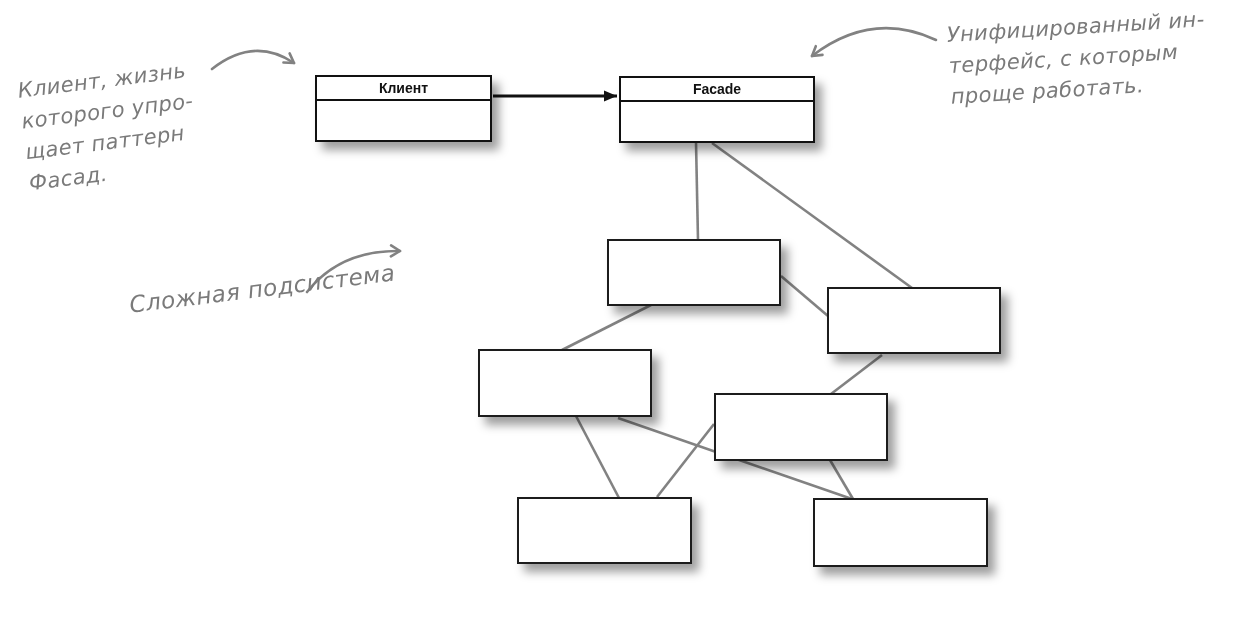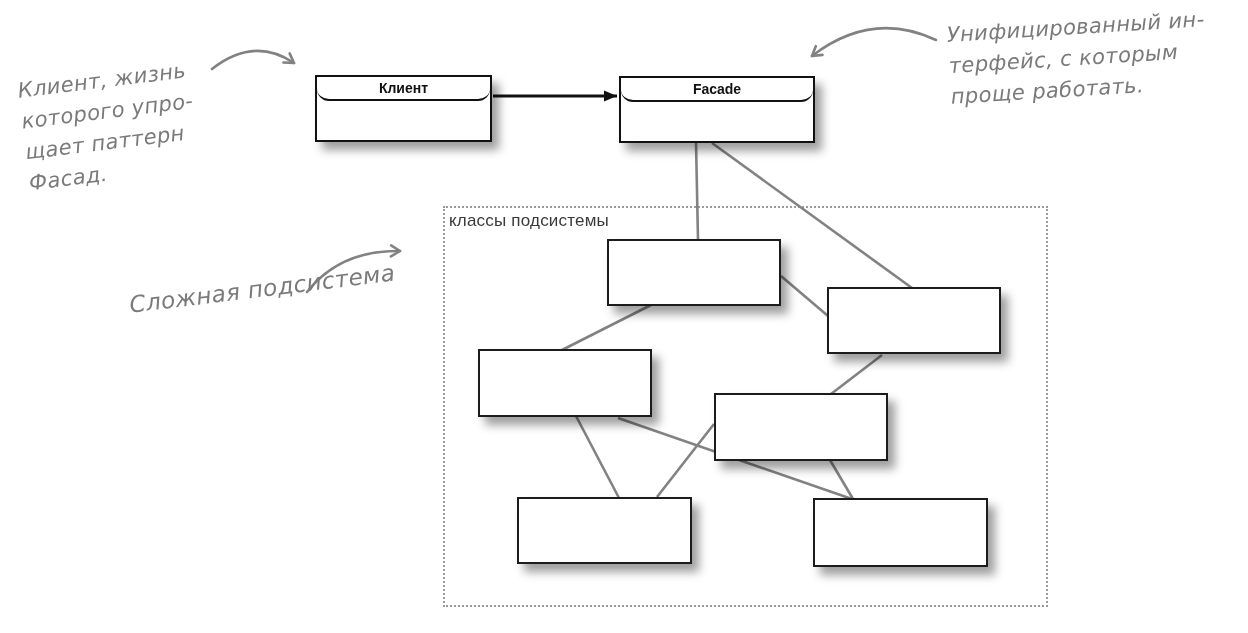--- a/index.html
+++ b/index.html
@@ -48,21 +48,20 @@
     z-index: 2;
   }
   .uml-box .uml-title {
     height: 22px;
     line-height: 22px;
     text-align: center;
     font-weight: bold;
     font-size: 14px;
     color: #111111;
     border-bottom: 2px solid #111111;
-    border-radius: 12px;
   }
   #client-box { left: 315px; top: 75px; width: 177px; height: 67px; }
   #facade-box { left: 619px; top: 76px; width: 196px; height: 67px; }
   
   .plain-box {
     position: absolute;
     background: #ffffff;
     border: 2px solid #1c1c1c;
     box-sizing: border-box;
     box-shadow: 7px 8px 9px rgba(0,0,0,0.38);
@@ -104,23 +103,20 @@
     transform: rotate(-7deg);
     transform-origin: left top;
   }
   .handnote .note-line { display: block; }
 </style>
 </head>
 <body>
 
 <div id="stage">
 
-  <div class="subsystem-frame">
-    <div class="subsystem-label">классы подсистемы</div>
-  </div>
 
   <svg id="wires" width="1248" height="633" viewBox="0 0 1248 633" xmlns="http://www.w3.org/2000/svg">
     <defs>
       <marker id="black-head" markerUnits="userSpaceOnUse" markerWidth="15" markerHeight="13" viewBox="0 0 15 13" refX="14" refY="6.5" orient="auto">
         <path d="M1 1 L14 6.5 L1 12 Z" fill="#111111"></path>
       </marker>
       <marker id="gray-head" markerUnits="userSpaceOnUse" markerWidth="17" markerHeight="17" viewBox="0 0 17 17" refX="13" refY="8.5" orient="auto">
         <path d="M4 3 L13 8.5 L4 14" fill="none" stroke-width="2.6" stroke-linecap="round" stroke-linejoin="round" stroke="#828282"></path>
       </marker>
     </defs>

